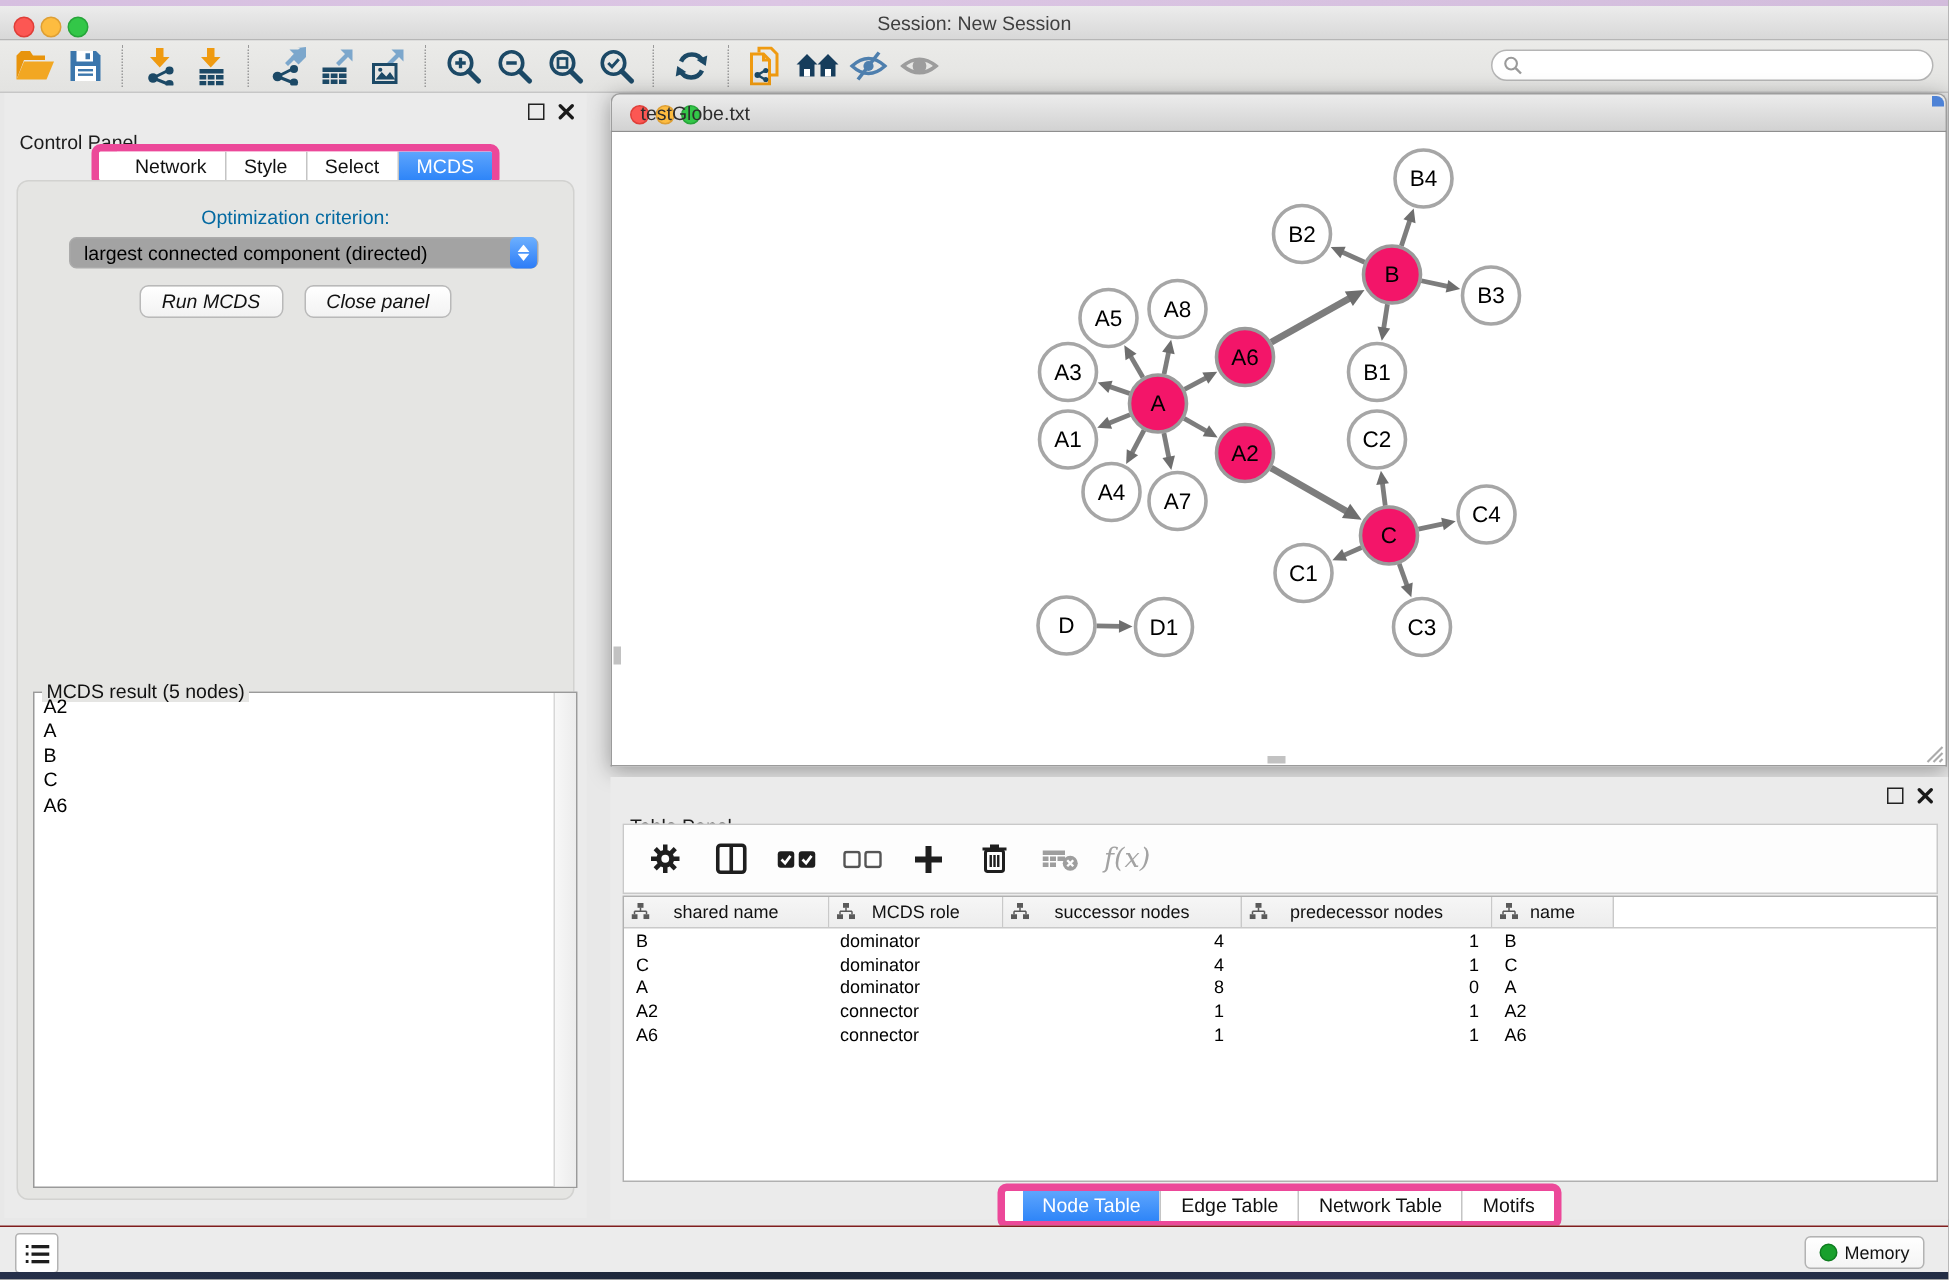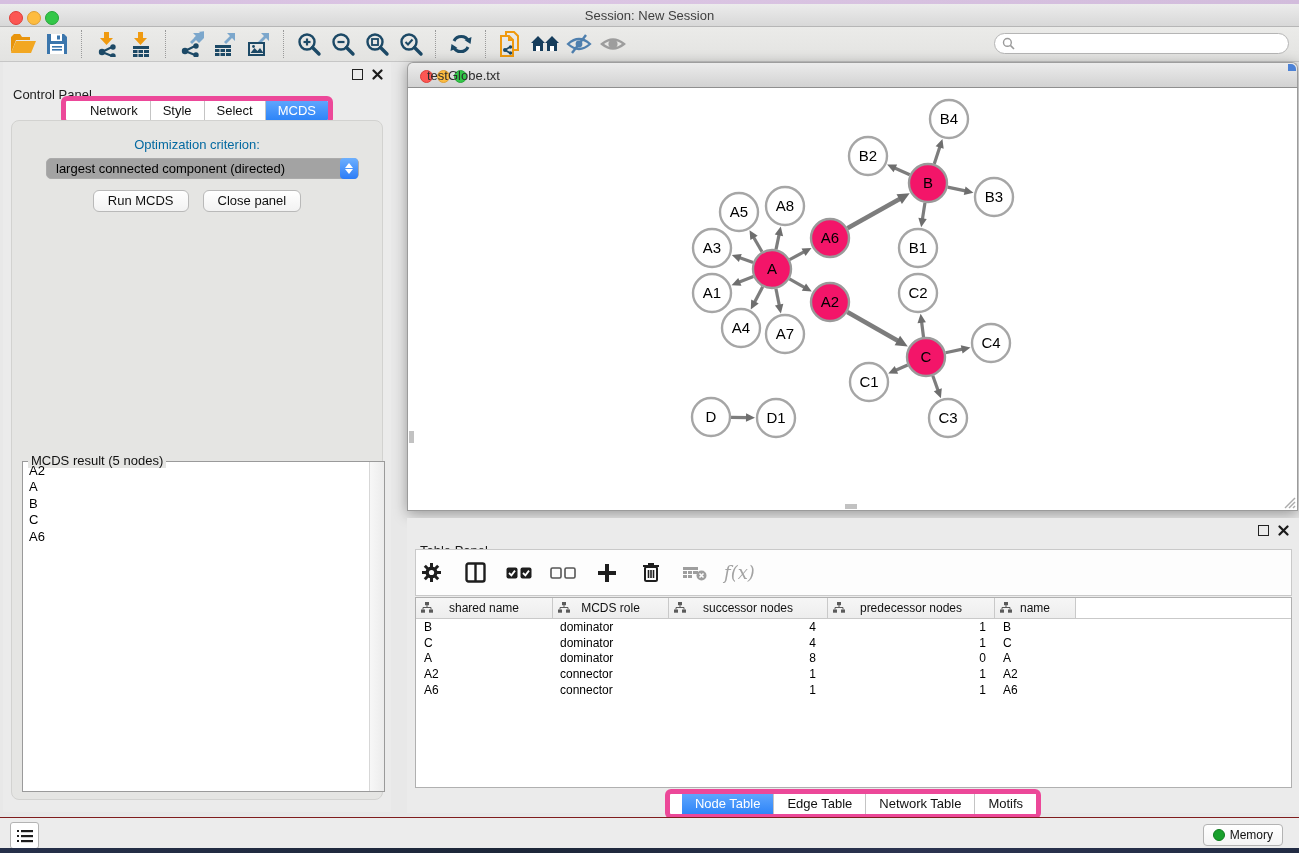--- a/index.html
+++ b/index.html
@@ -37,21 +37,21 @@
   .seg .seg-item:first-child{border-left:none;}
   .seg .seg-item.active{background:linear-gradient(#5ea5fd,#2e85f8);color:#fff;}
   #cp-content{position:absolute;left:8px;right:8px;top:58px;bottom:12px;background:#e5e5e3;border:1px solid #d2d2d0;border-radius:8px;}
   #opt-label{position:absolute;left:0;right:0;top:16px;text-align:center;font-size:13px;color:#0369a1;}
   #criterion{position:absolute;left:34px;top:37px;width:313px;height:21px;background:#a3a3a3;border:1px solid #ababab;
     border-radius:5px;box-sizing:border-box;font-size:13px;display:flex;align-items:center;padding-left:9px;}
   #criterion .stepper{position:absolute;right:0px;top:-1px;width:18px;height:21px;border-radius:4px;
     background:linear-gradient(#6db0fe,#2c7cf7);display:flex;flex-direction:column;align-items:center;justify-content:center;gap:1px;}
   .cp-buttons{position:absolute;left:0;right:0;top:69px;display:flex;justify-content:center;gap:14px;}
   .mac-btn{background:linear-gradient(#ffffff,#f2f2f2);border:1px solid #b9b9b9;border-radius:6px;font-size:13px;
-    padding:2px 14px;color:#111;line-height:16px;}
+    padding:2px 14px;color:#111;line-height:16px;font-style:italic;}
   #mcds-fieldset{position:absolute;left:10px;top:340px;width:361px;height:329px;border:1px solid #9a9a9a;background:#fff;}
   #mcds-legend{position:absolute;left:5px;top:-9px;background:#e5e5e3;padding:0 3px;font-size:13px;color:#111;}
   #mcds-list{position:absolute;left:1px;top:1px;right:15px;bottom:1px;overflow:hidden;font-size:13px;}
   #mcds-list .li{padding:0 5px;line-height:16.4px;color:#000;}
   #mcds-scroll{position:absolute;right:0;top:0;width:14px;bottom:0;background:linear-gradient(90deg,#f7f7f7,#ececec);border-left:1px solid #d7d7d7;}
 
   
   #net-window{position:absolute;left:407px;top:62px;width:891px;height:449px;border-radius:6px 6px 0 0;
     box-shadow:0 3px 14px rgba(0,0,0,0.35);}
   #net-titlebar{position:absolute;left:0;top:0;width:100%;height:26px;border-radius:6px 6px 0 0;
@@ -62,21 +62,21 @@
   #net-title{position:absolute;left:0;right:0;top:5px;text-align:left;font-size:13px;color:#2d2d2d;padding-left:19px;}
   #net-corner{position:absolute;right:1px;top:1px;width:8px;height:7px;background:#4d82d6;border-radius:0 5px 0 0;}
   #net-canvas{position:absolute;left:0;top:26px;width:100%;height:423px;background:#fff;
     border:1px solid #9b9b9b;border-top:none;box-sizing:border-box;}
   .scroll-nub-v{position:absolute;left:1px;top:343px;width:5px;height:12px;background:#c2c2c2;}
   .scroll-nub-h{position:absolute;left:437px;bottom:1px;width:12px;height:5px;background:#c2c2c2;}
 
   
   #table-panel{position:absolute;left:407px;top:518px;width:892px;height:295px;background:#ebebeb;}
   #tp-toolbar{position:absolute;left:8px;right:7px;top:31px;height:47px;background:#fdfdfd;border:1px solid #c9c9c9;
-    display:flex;align-items:center;box-sizing:border-box;gap:14px;}
+    display:flex;align-items:center;padding-left:12px;box-sizing:border-box;gap:14px;}
   #tp-toolbar .tb-icon{width:26px;}
   #fx-label{font-size:18px;font-family:"DejaVu Serif","Liberation Serif",serif;font-style:italic;color:#a3a3a3;}
   #tbl{position:absolute;left:8px;right:7px;top:79px;height:189px;background:#fff;border:1px solid #b0b0b0;overflow:hidden;}
   #tbl-header{display:flex;height:20px;border-bottom:1px solid #c9c9c9;}
   .th{position:relative;background:linear-gradient(#f6f6f6,#ededed);border-right:1px solid #c9c9c9;box-sizing:border-box;
     display:flex;align-items:center;justify-content:center;font-size:12px;color:#111;}
   .th .th-icon{position:absolute;left:5px;top:4px;}
   .tr{display:flex;height:15.7px;align-items:center;}
   .td{font-size:12px;color:#000;box-sizing:border-box;overflow:hidden;white-space:nowrap;}
   #table-tabs{position:absolute;left:0;right:0;top:271px;display:flex;justify-content:center;}

